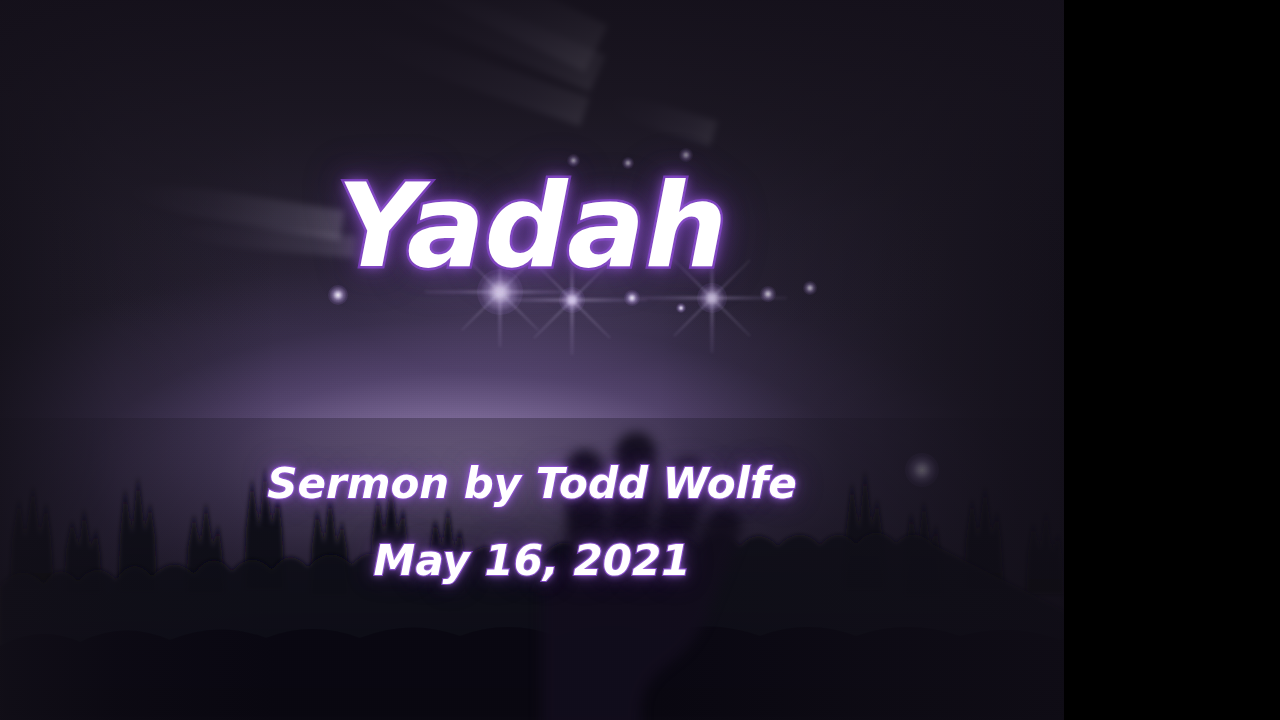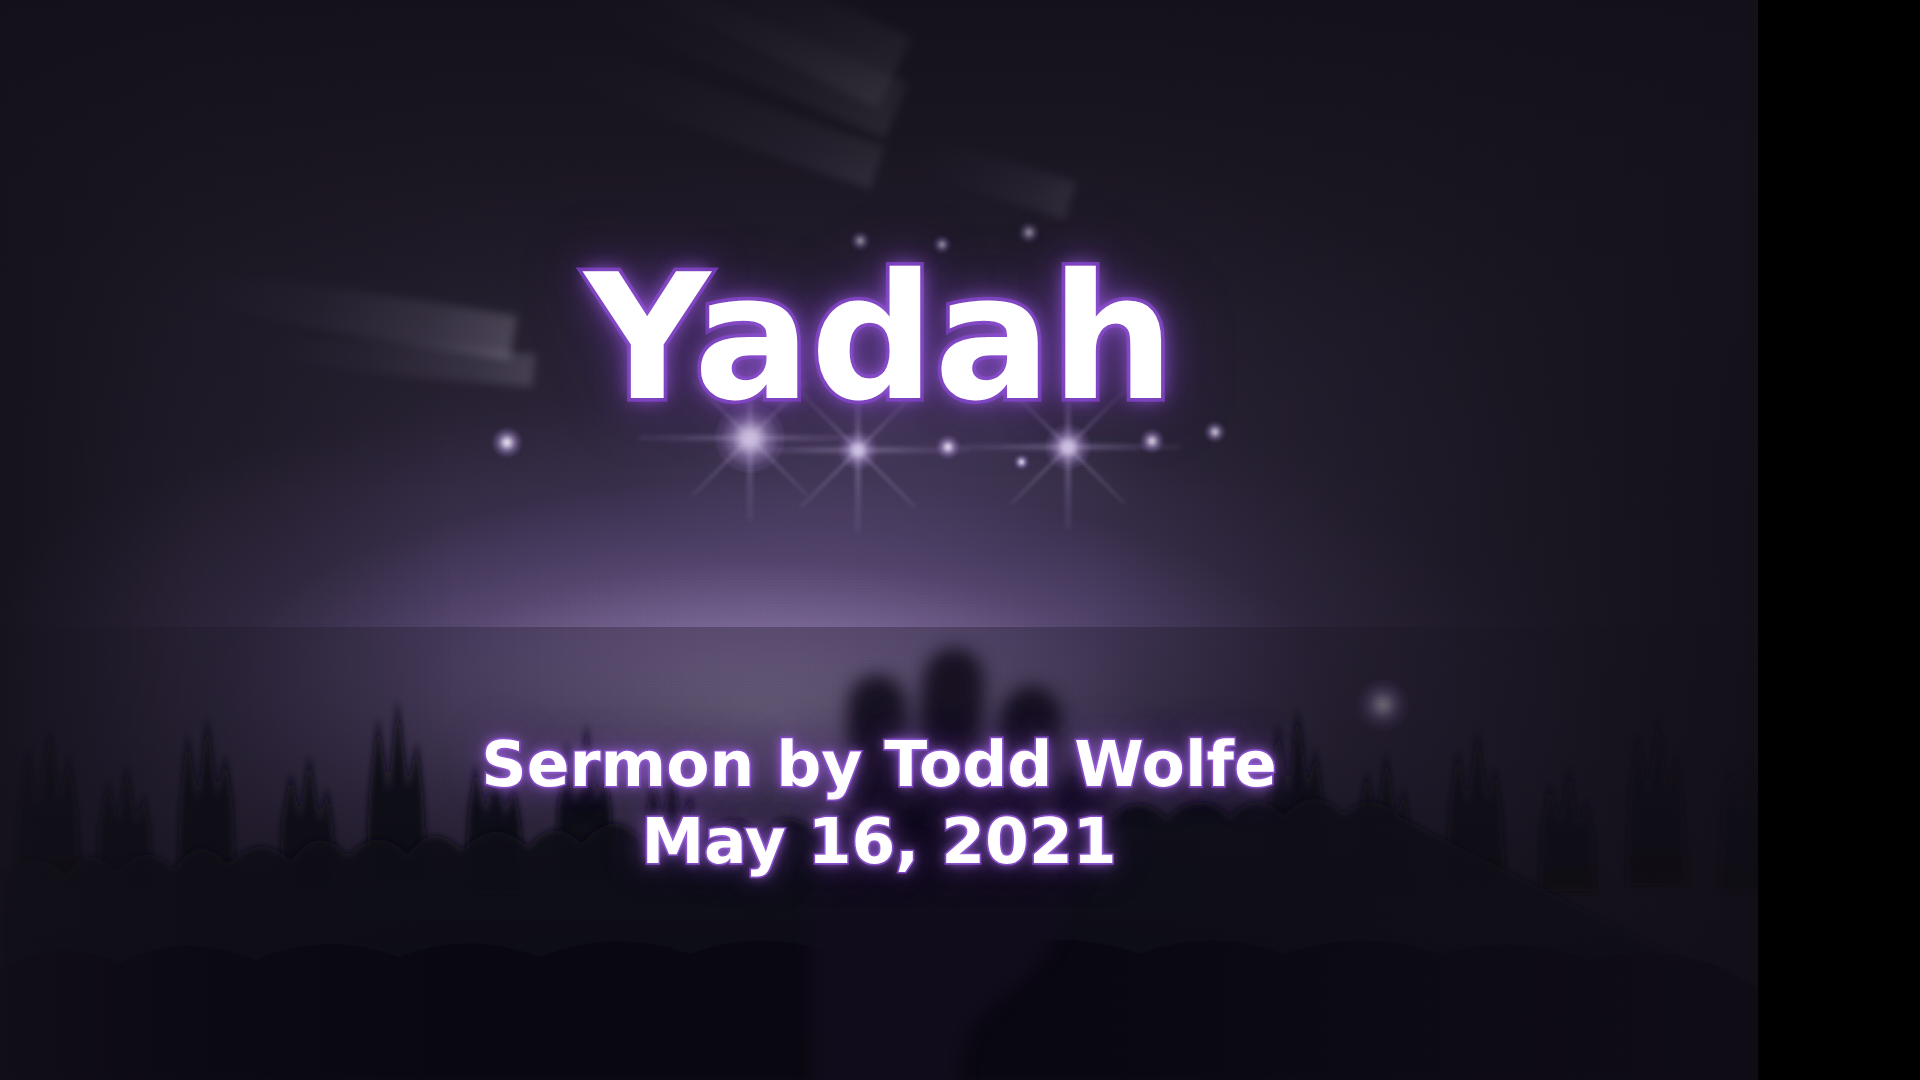--- a/index.html
+++ b/index.html
@@ -4,26 +4,27 @@
 <title>Yadah — Sermon Slide</title>
 <style>
   html, body {
     margin: 0;
     padding: 0;
     background: #000;
   }
 
   #slide {
     position: relative;
-    width: 1172px;
+    width: 1064px;
     height: 720px;
     overflow: hidden;
     background: #d946ef;
     font-family: "DejaVu Sans", "Liberation Sans", sans-serif;
     user-select: none;
+    font-style: italic;
   }
 
   
   .bg-layer {
     position: absolute;
     inset: 0;
     pointer-events: none;
   }
 
   
@@ -221,21 +222,21 @@
     font-weight: 700;
     line-height: 1.0;
     color: #ffffff;
     -webkit-text-stroke: 2.2px #7a40bc;
     paint-order: stroke fill;
     text-shadow:
       0 0 7px rgba(158,102,220,0.95),
       0 0 16px rgba(134,80,200,0.66),
       0 0 30px rgba(110,62,174,0.38);
   }
-  #sub-speaker { top: 489px; }
+  #sub-speaker { top: 463px; }
   #sub-date    { top: 540px; }
 </style>
 </head>
 <body>
 
 <div id="slide">
 
   <div class="bg-layer bg-base"></div>
   <div class="bg-layer bg-haze-wide"></div>
   <div class="bg-layer bg-haze-main"></div>

